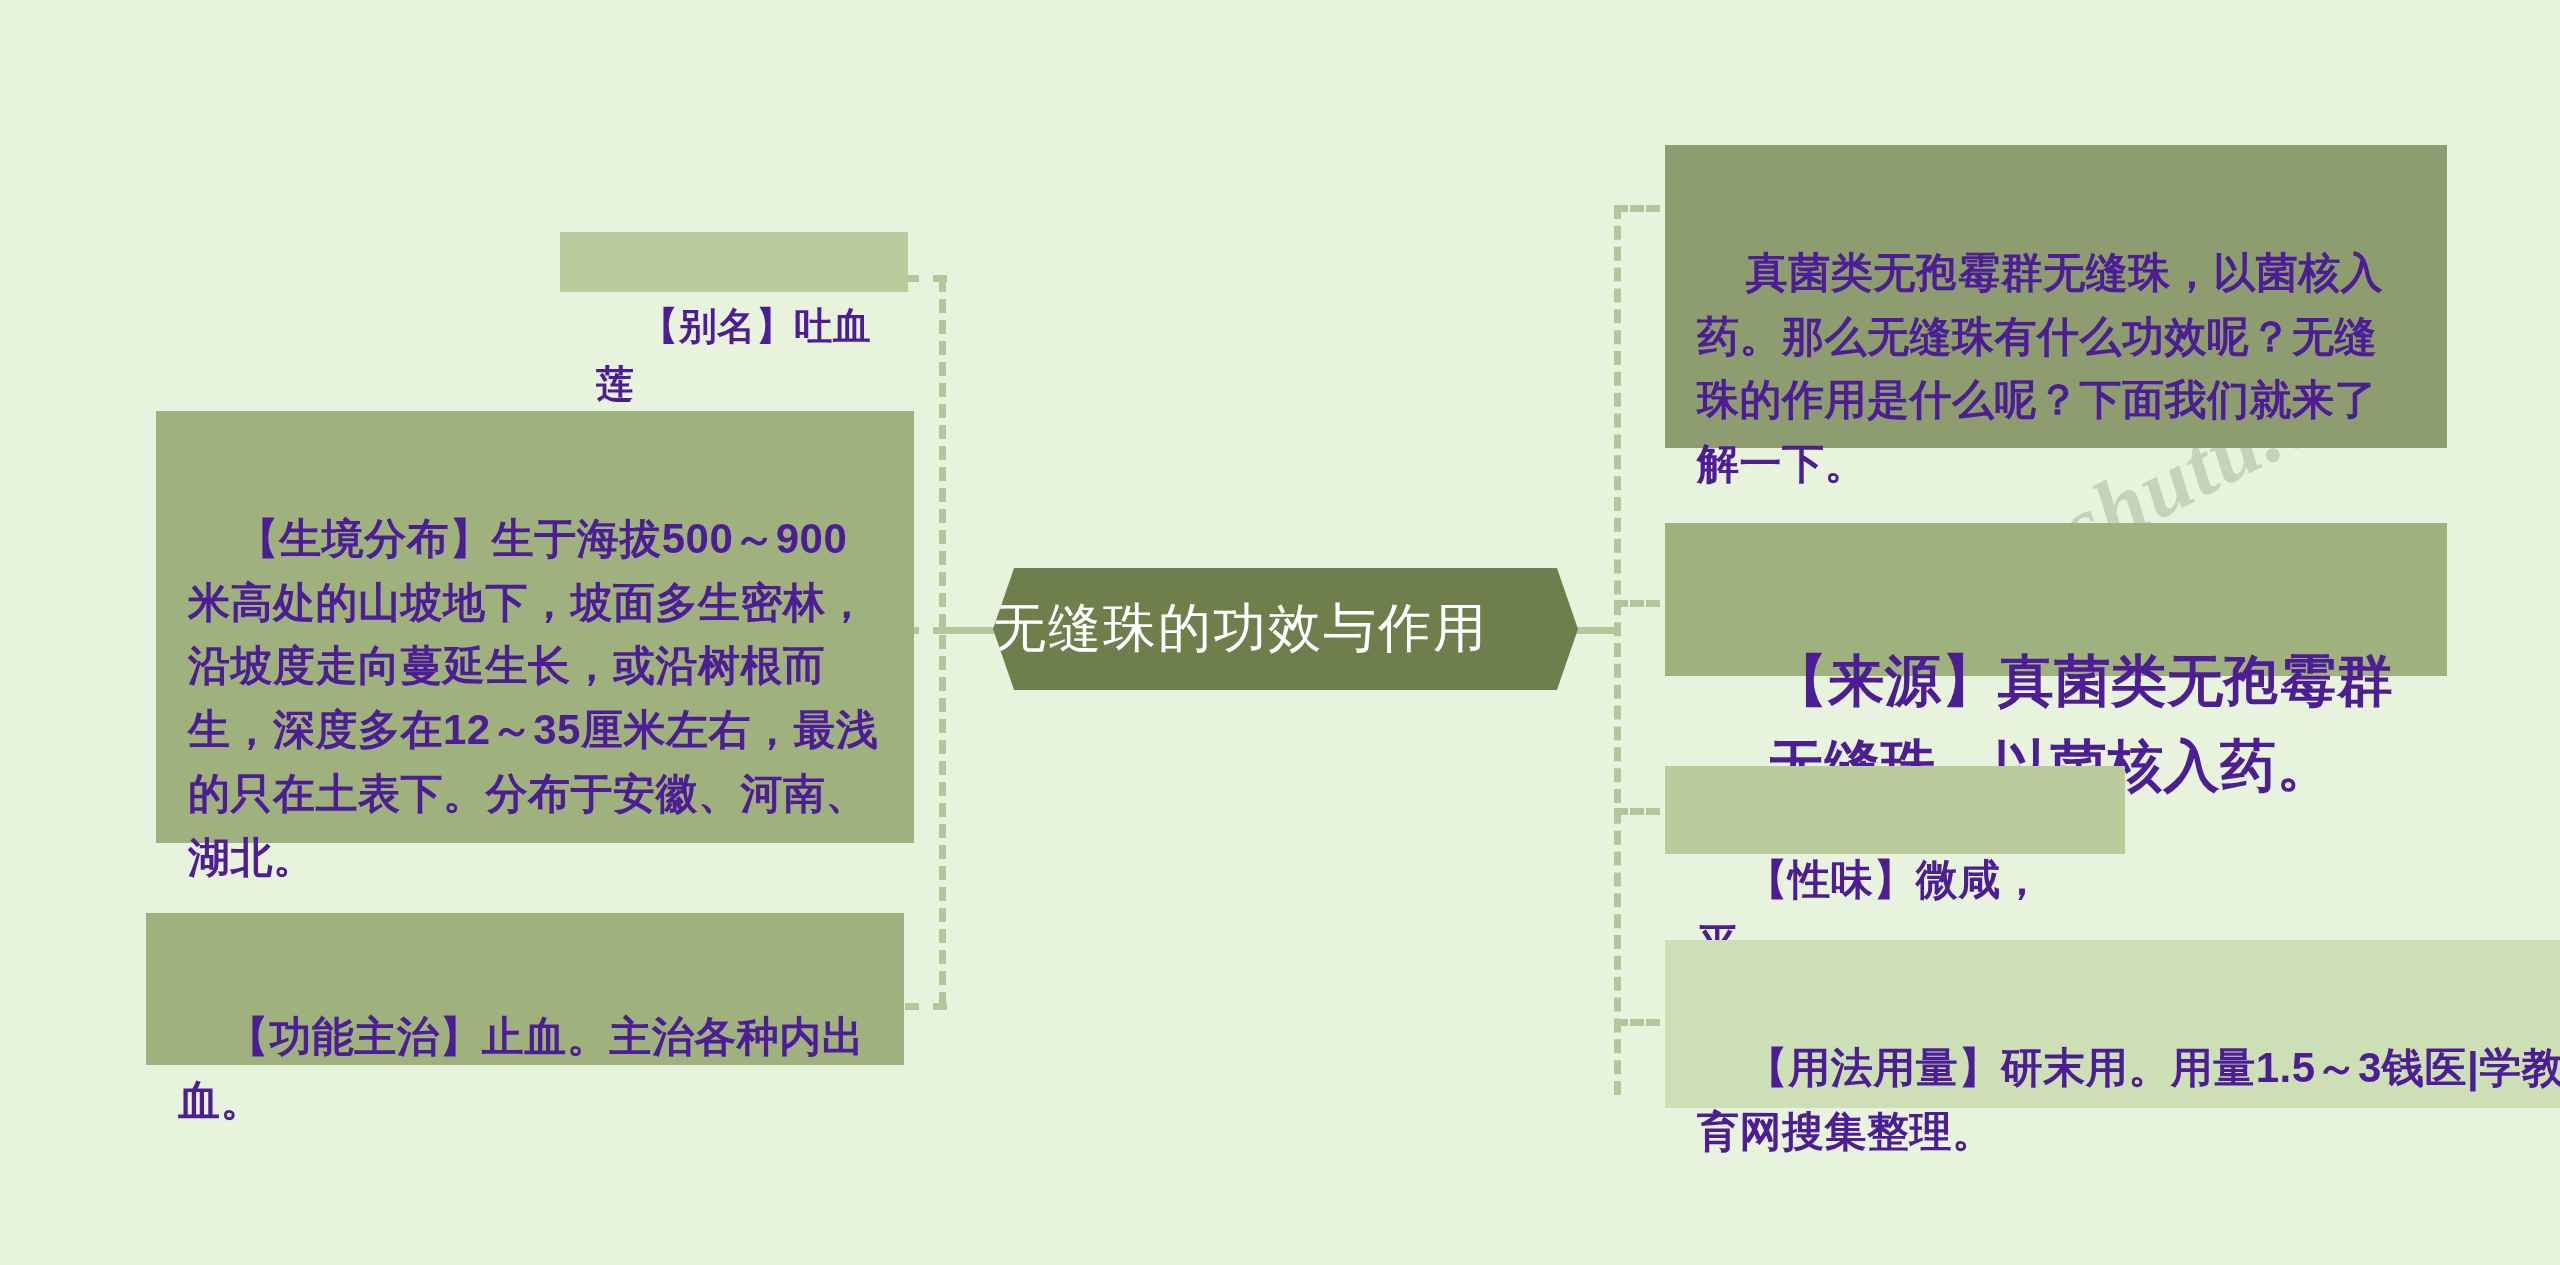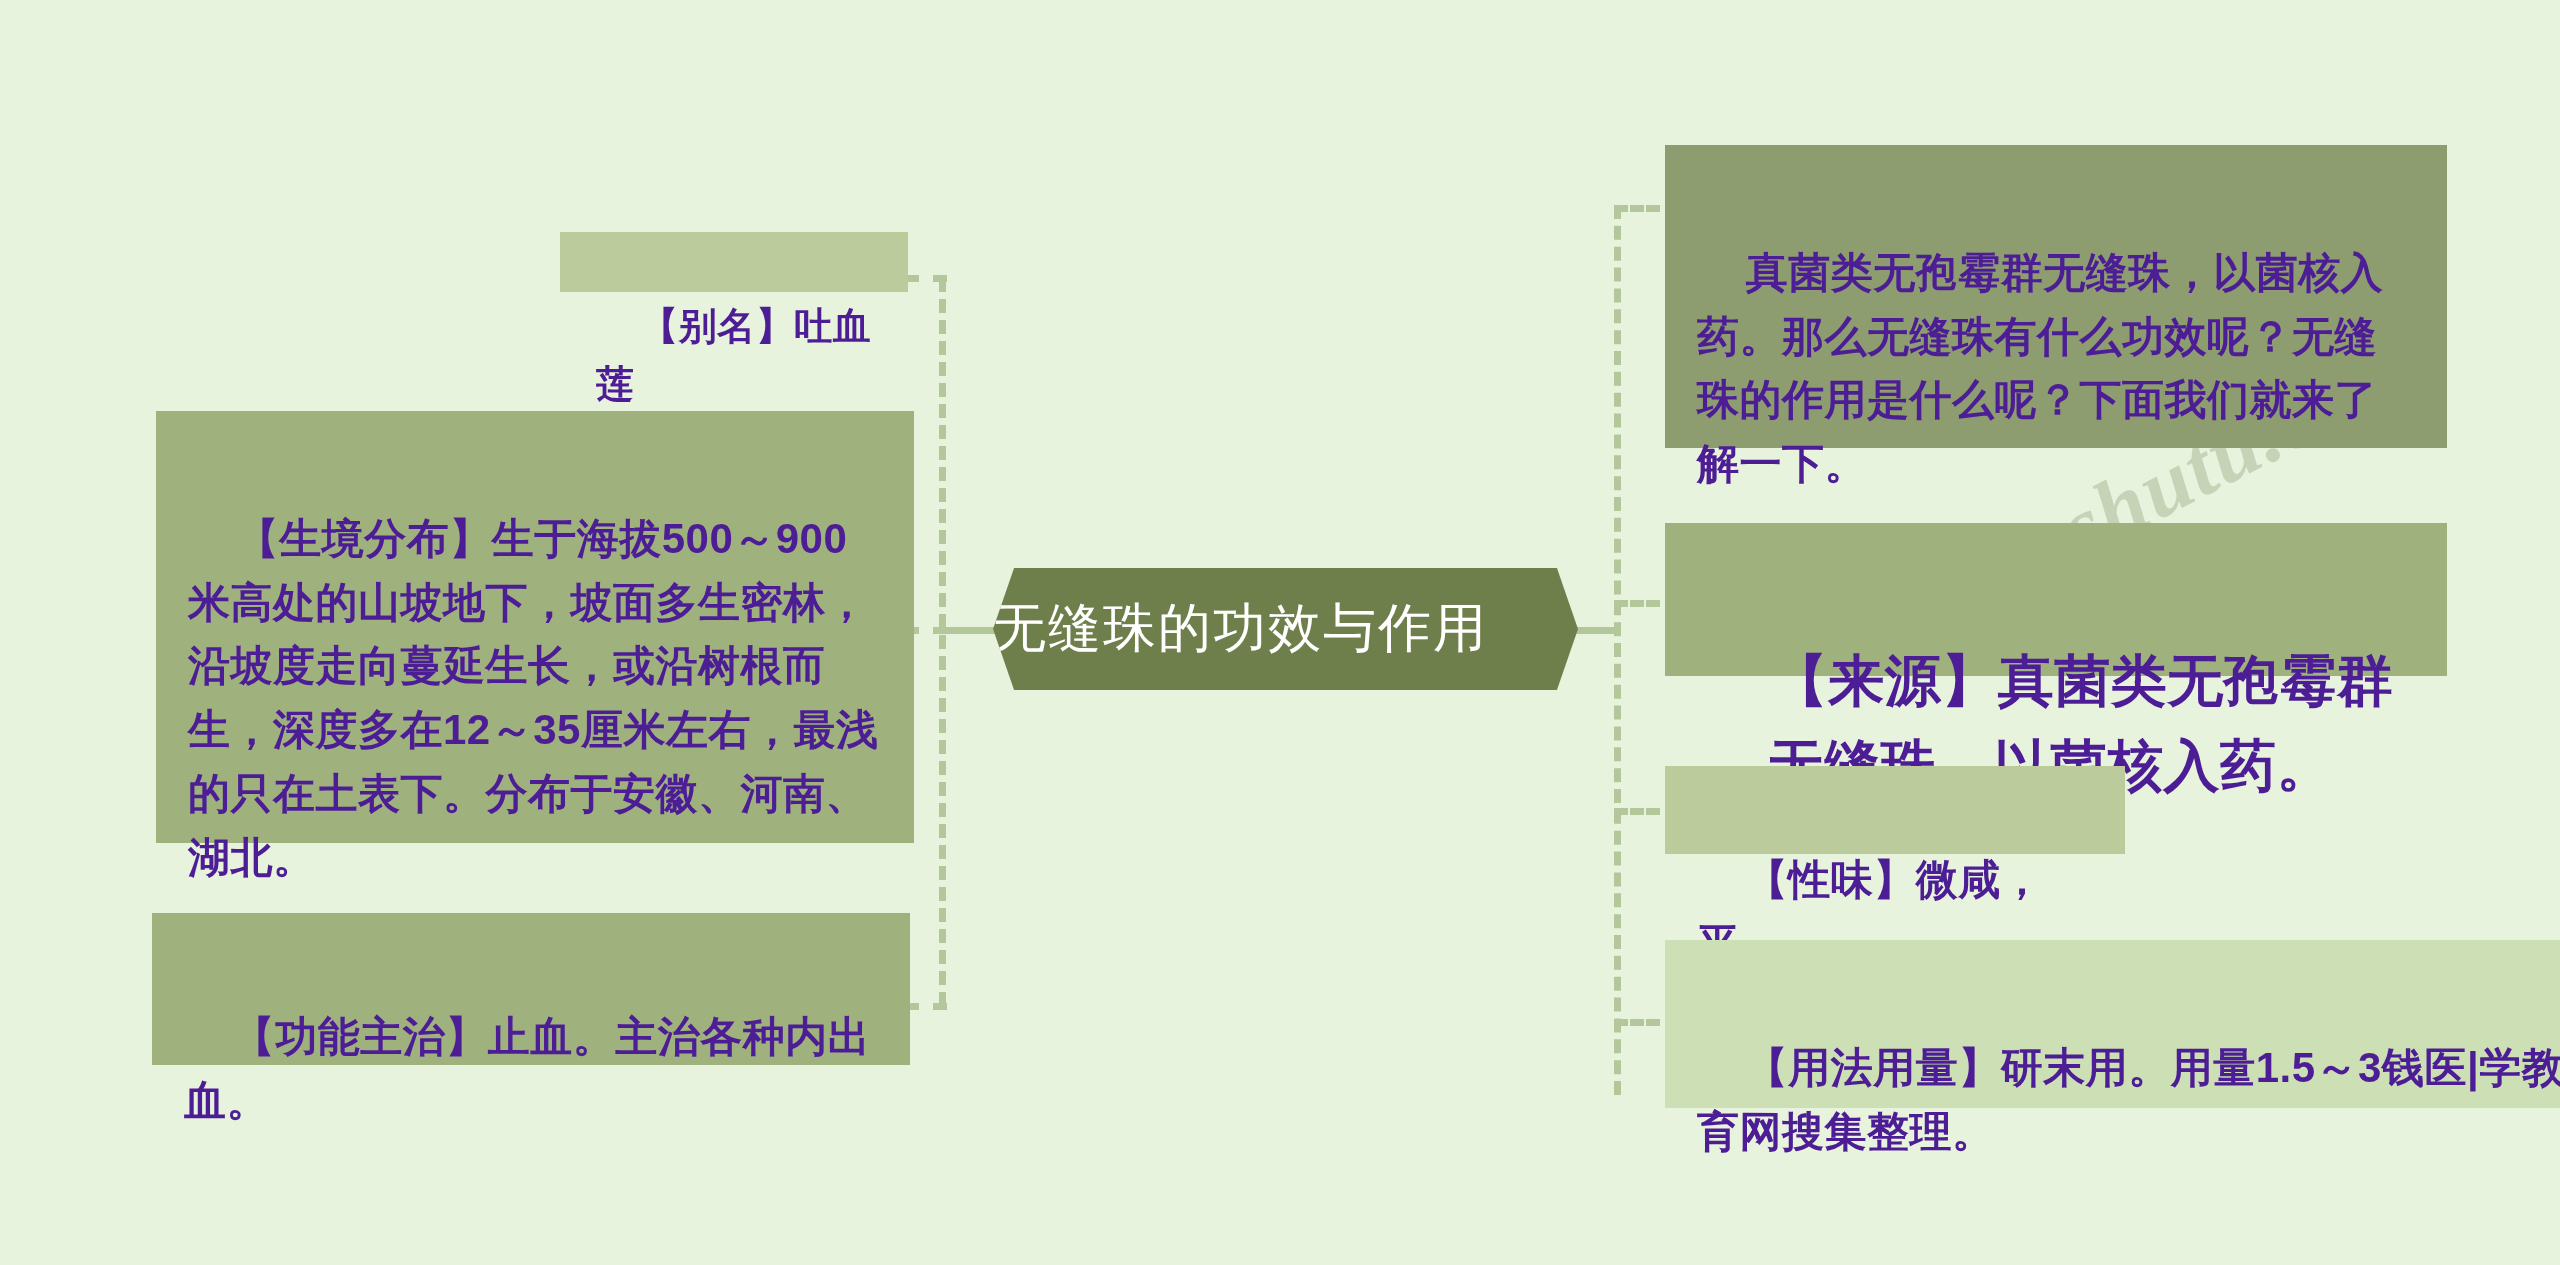--- a/index.html
+++ b/index.html
@@ -100,21 +100,21 @@
   </div>
 
   <div class="node" style="left:560px;top:232px;width:348px;height:60px;background:#bbcb9c;font-size:38px;padding:8px 22px 0 36px;">
     <span>【别名】吐血莲</span>
   </div>
 
   <div class="node" style="left:156px;top:411px;width:758px;height:432px;background:#9fb27e;font-size:42px;padding:32px 28px 0 32px;">
     <span>【生境分布】生于海拔500～900米高处的山坡地下，坡面多生密林，沿坡度走向蔓延生长，或沿树根而生，深度多在12～35厘米左右，最浅的只在土表下。分布于安徽、河南、湖北。</span>
   </div>
 
-  <div class="node" style="left:152px;top:913px;width:758px;height:152px;background:#9fb27e;font-size:42px;padding:28px 28px 0 32px;">
+  <div class="node" style="left:146px;top:913px;width:758px;height:152px;background:#9fb27e;font-size:42px;padding:28px 28px 0 32px;">
     <span>【功能主治】止血。主治各种内出血。</span>
   </div>
 
   <div class="node" style="left:1665px;top:145px;width:782px;height:303px;background:#8d9d70;font-size:42px;padding:32px 28px 0 32px;">
     <span>真菌类无孢霉群无缝珠，以菌核入药。那么无缝珠有什么功效呢？无缝珠的作用是什么呢？下面我们就来了解一下。</span>
   </div>
 
   <div class="node" style="left:1665px;top:523px;width:782px;height:153px;background:#9fb27e;font-size:56px;padding:30px 43px 0 32px;text-align:center;">
     <span>【来源】真菌类无孢霉群无缝珠，以菌核入药。</span>
   </div>

